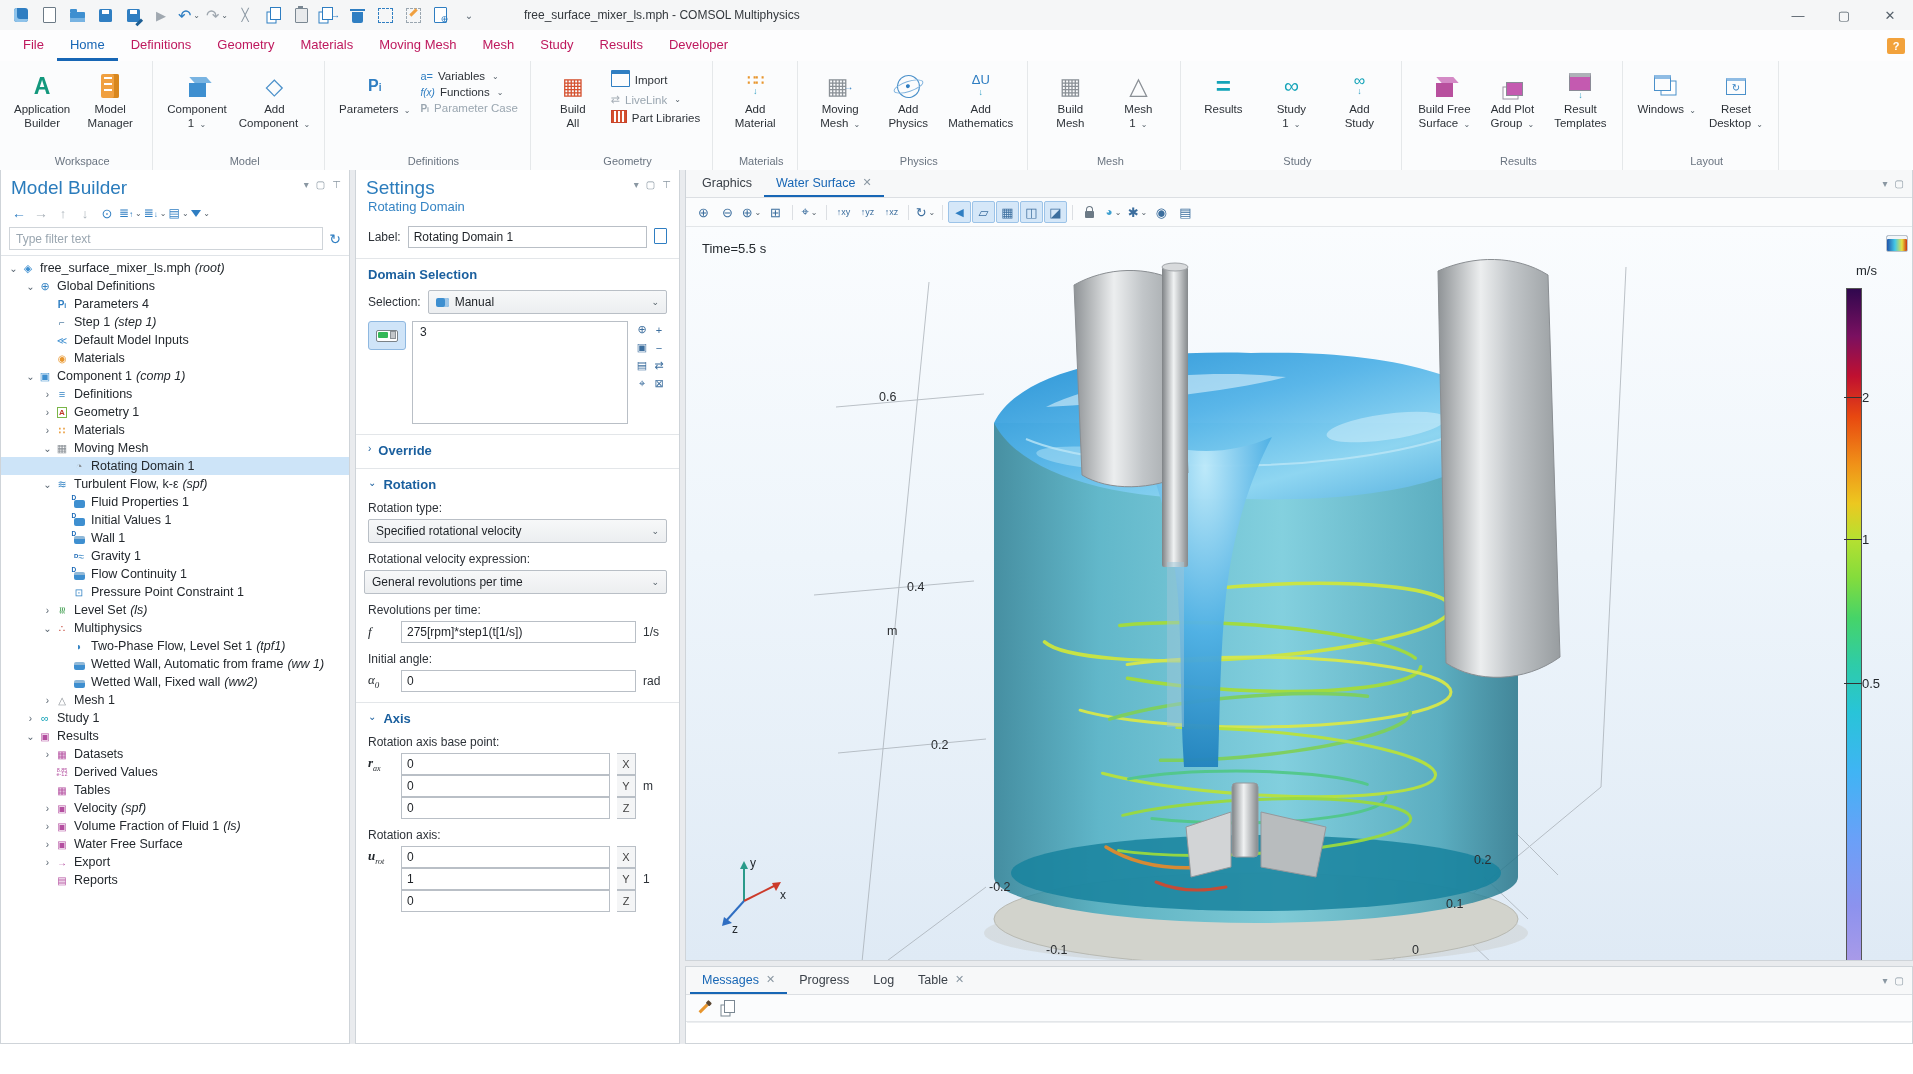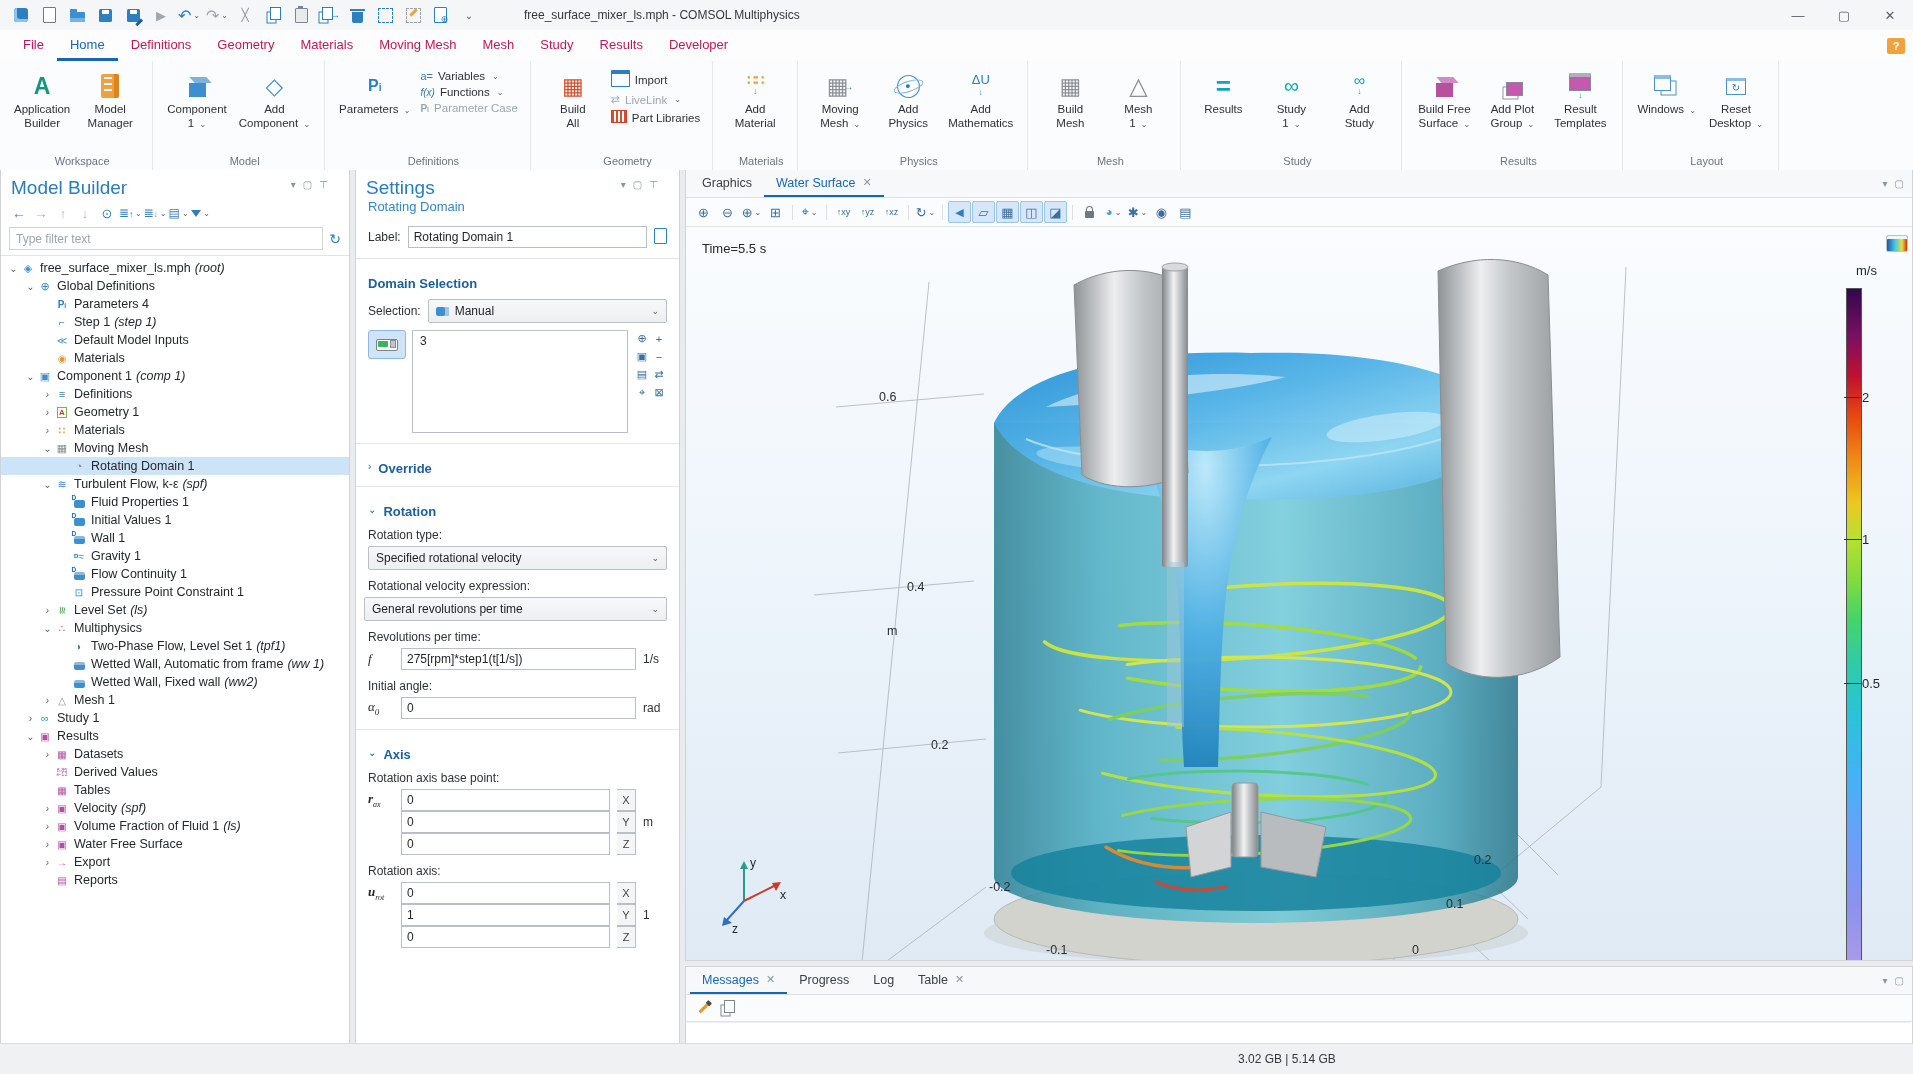--- a/index.html
+++ b/index.html
@@ -70,21 +70,21 @@
   .dn:before{content:"D";position:absolute;top:-6px;left:-2px;font-size:6.5px;font-weight:bold;color:#1766b5;}
   .dn.w{background:linear-gradient(#8fb8d8 0 3px,#3e8fd0 3px);}
   .dn.nod:before{content:"";}
   .selchip{width:13px;height:9px;background:#3e8fd0;border-radius:2px;display:inline-block;box-shadow:inset -4px 0 0 #9ec6e8;}
   
   #main{position:absolute;left:0;top:170px;right:0;bottom:30px;display:flex;background:#e9ebee;}
   .vsplit{width:5px;background:#e9ebee;}
   #mb-panel{width:348px;background:#fff;border:1px solid #cfd4d9;border-top:none;display:flex;flex-direction:column;}
   #set-panel{width:323px;background:#fff;border:1px solid #cfd4d9;border-top:none;display:flex;flex-direction:column;overflow:hidden;}
   #right-col{flex:1;display:flex;flex-direction:column;}
-  .phead{display:flex;align-items:flex-start;padding:7px 21px 2px 10px;}
+  .phead{display:flex;align-items:flex-start;padding:7px 8px 2px 10px;}
   .ptitle{font-size:19px;color:#2b7cbc;}
   .pctrl{margin-left:auto;display:flex;gap:7px;color:#8a97a2;font-size:10px;padding-top:2px;}
   .pctrl span{cursor:default;}
   
   #mb-toolbar{display:flex;align-items:center;gap:2px;padding:2px 8px 4px 8px;}
   .tbtn{min-width:20px;height:20px;display:flex;align-items:center;justify-content:center;border-radius:2px;}
   .filter-row{display:flex;align-items:center;margin:0 8px 5px 8px;gap:6px;}
   .filter-row input{flex:1;height:21px;border:1px solid #cfd4d9;padding:0 6px;font-size:12px;color:#333;font-family:"Liberation Sans",sans-serif;}
   .filter-row input::placeholder{color:#9aa6b0;}
   .refresh{color:#2f7ec2;font-size:14px;}
@@ -93,21 +93,21 @@
   .trow.sel{background:#cde4f8;}
   .texp{width:13px;text-align:center;color:#5a6672;font-size:10px;flex:0 0 13px;}
   .tico{width:16px;flex:0 0 16px;display:flex;align-items:center;justify-content:center;}
   .tlab{margin-left:4px;}
   .ttag{margin-left:4px;font-style:italic;}
   
   .sub{padding:0 12px;font-size:13px;color:#3584c4;margin-top:-2px;}
   .srow{display:flex;align-items:center;padding:0 12px;margin-top:8px;gap:7px;}
   .slab{font-size:12px;color:#2d3238;}
   .sinput{flex:1;height:20px;border:1px solid #b9bfc6;padding:0 5px;font-size:12px;font-family:"Liberation Sans",sans-serif;color:#1d2126;min-width:0;}
-  .sechead{display:flex;align-items:flex-start;gap:7px;padding:0 12px;margin-top:17px;font-size:13px;font-weight:bold;color:#1a5f9e;}
+  .sechead{display:flex;align-items:flex-start;gap:7px;padding:0 12px;margin-top:8px;font-size:13px;font-weight:bold;color:#1a5f9e;}
   .sechead .car{font-size:10px;color:#1a5f9e;font-weight:normal;}
   .secdiv{border-top:1px solid #e3e6e9;margin-top:10px;}
   .combo{flex:1;height:22px;background:linear-gradient(#f7f8f9,#eceef0);border:1px solid #b9bfc6;border-radius:2px;display:flex;align-items:center;padding:0 7px;gap:6px;font-size:12px;color:#1d2126;}
   .combo .cc{margin-left:auto;font-size:9px;color:#55606a;}
   .flab{padding:0 12px;margin-top:9px;font-size:12px;color:#2d3238;}
   .sym{width:26px;font-family:"Liberation Serif",serif;font-style:italic;font-size:13px;flex:0 0 26px;}
   .unit{width:24px;font-size:12px;color:#2d3238;flex:0 0 24px;}
   .ztag{width:18px;height:20px;border:1px solid #b9bfc6;border-left:none;background:#f4f5f6;display:flex;align-items:center;justify-content:center;font-size:11px;color:#444;flex:0 0 18px;}
   .sel-area{display:flex;align-items:flex-start;padding:0 12px;margin-top:7px;gap:6px;}
   .active-btn{width:36px;height:27px;background:#cfe4f8;border:1px solid #8fb8e0;border-radius:3px;display:flex;align-items:center;justify-content:center;}
@@ -1138,16 +1138,13 @@
             </span>
             <span class="gbtn">
               <span class="ic-copy gr"></span>
             </span>
           </div>
         <div id="bp-content"></div>
       </div>
     </div>
   </div>
 
-  <div id="statusbar">
-    <span id="mem">3.02 GB | 5.14 GB</span>
-  </div>
 </div>
 
 </body></html>

